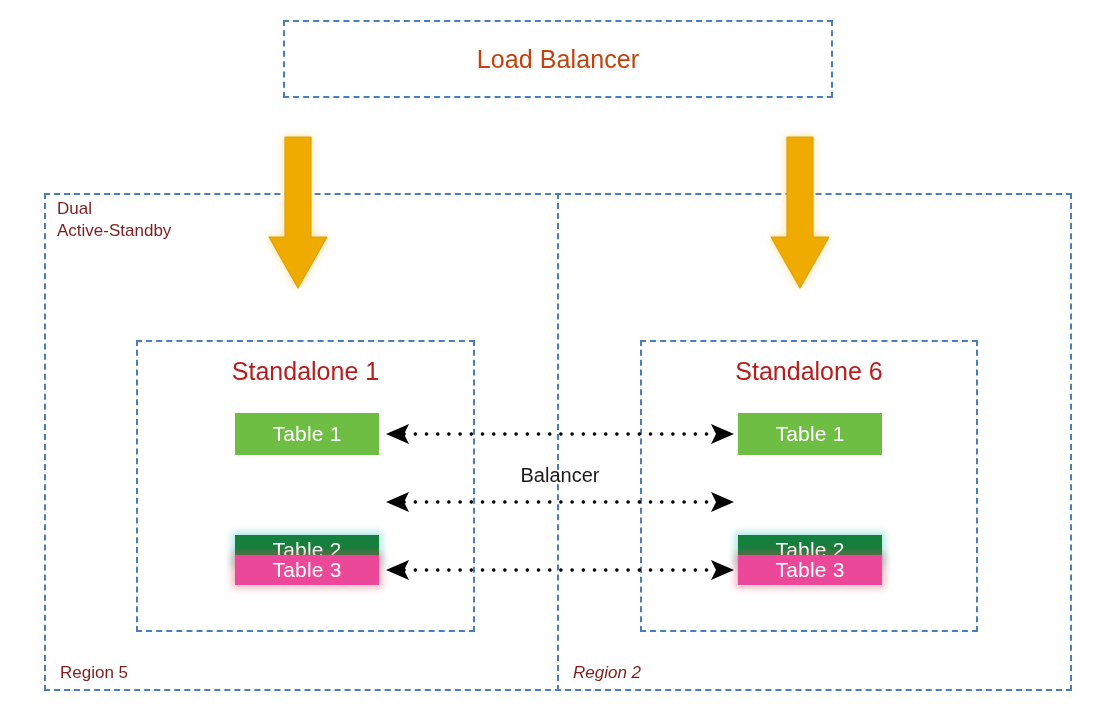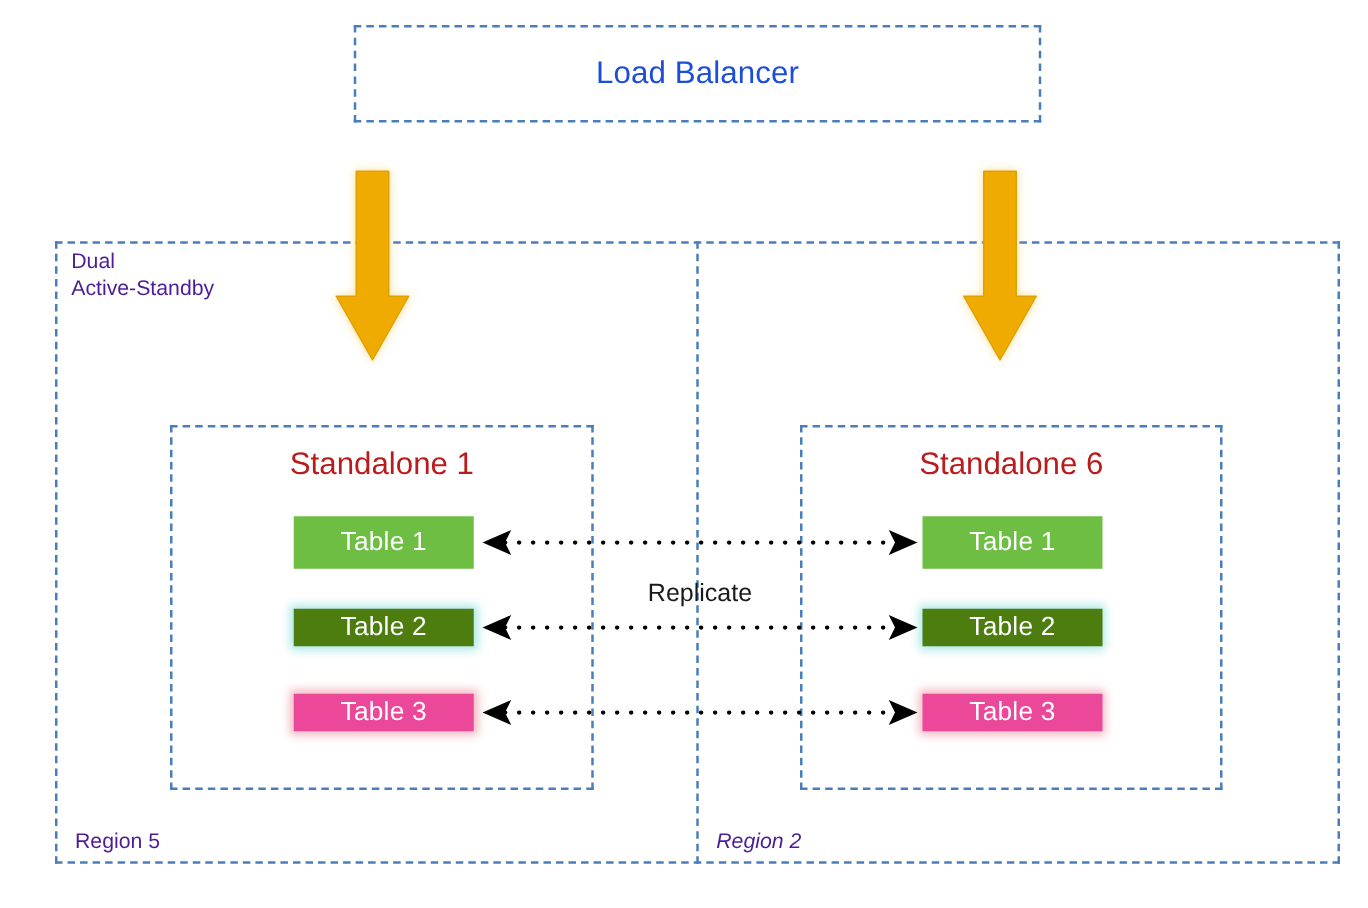--- a/index.html
+++ b/index.html
@@ -36,21 +36,21 @@
     height: 78px;
   }
   #load-balancer .lb-label {
     position: absolute;
     left: 0;
     right: 0;
     top: 50%;
     transform: translateY(-50%);
     text-align: center;
     font-size: 25px;
-    color: #1d4ed8;
+    color: #c2410c;
     letter-spacing: 0.1px;
   }
 
   
   #region-container {
     left: 44px;
     top: 193px;
     width: 1028px;
     height: 498px;
   }
@@ -60,21 +60,21 @@
     left: 557px;
     top: 193px;
     width: 0;
     height: 498px;
     border-left: 2.5px dashed #4a7ebb;
   }
 
   .region-corner-label {
     position: absolute;
     font-size: 17px;
-    color: #4c1d95;
+    color: #7f1d1d;
     white-space: pre-line;
     line-height: 1.32;
   }
   #dual-label {
     left: 57px;
     top: 198px;
   }
   #region1-label {
     left: 60px;
     top: 662px;
@@ -113,21 +113,21 @@
     position: absolute;
     display: flex;
     align-items: center;
     justify-content: center;
     color: #ffffff;
     font-size: 21px;
     letter-spacing: 0.2px;
     box-sizing: border-box;
   }
   .chip-green  { background: #6ebe44; }
-  .chip-teal   { background: #4d7c0f; box-shadow: 0 0 7px 3px rgba(44,197,189,0.40); }
+  .chip-teal   { background: #15803d; box-shadow: 0 0 7px 3px rgba(44,197,189,0.40); margin-top: 48px; }
   .chip-crimson{ background: #ec4899; box-shadow: 0 0 7px 3px rgba(226,73,95,0.40); }
 
   
   #l-t1 { left: 235px; top: 413px; width: 144px; height: 42px; }
   #l-t2 { left: 235px; top: 487px; width: 144px; height: 30px; }
   #l-t3 { left: 235px; top: 555px; width: 144px; height: 30px; }
   
   #r-t1 { left: 738px; top: 413px; width: 144px; height: 42px; }
   #r-t2 { left: 738px; top: 487px; width: 144px; height: 30px; }
   #r-t3 { left: 738px; top: 555px; width: 144px; height: 30px; }
@@ -179,21 +179,21 @@
   <div class="table-chip chip-crimson" id="l-t3">Table 3</div>
 
   <div class="dashed-box" id="standalone-2">
     <div class="standalone-title">Standalone 6</div>
   </div>
 
   <div class="table-chip chip-green" id="r-t1">Table 1</div>
   <div class="table-chip chip-teal" id="r-t2">Table 2</div>
   <div class="table-chip chip-crimson" id="r-t3">Table 3</div>
 
-  <div id="replicate-label">Replicate</div>
+  <div id="replicate-label">Balancer</div>
 
   <svg id="overlay" viewBox="0 0 1094 726" xmlns="http://www.w3.org/2000/svg">
     <defs>
       <filter id="softGlow" x="-45%" y="-30%" width="190%" height="160%">
         <feGaussianBlur stdDeviation="4" result="b"></feGaussianBlur>
         <feFlood flood-color="#f5c542" flood-opacity="0.55" result="c"></feFlood>
         <feComposite in="c" in2="b" operator="in" result="g"></feComposite>
         <feMerge>
           <feMergeNode in="g"></feMergeNode>
           <feMergeNode in="SourceGraphic"></feMergeNode>

